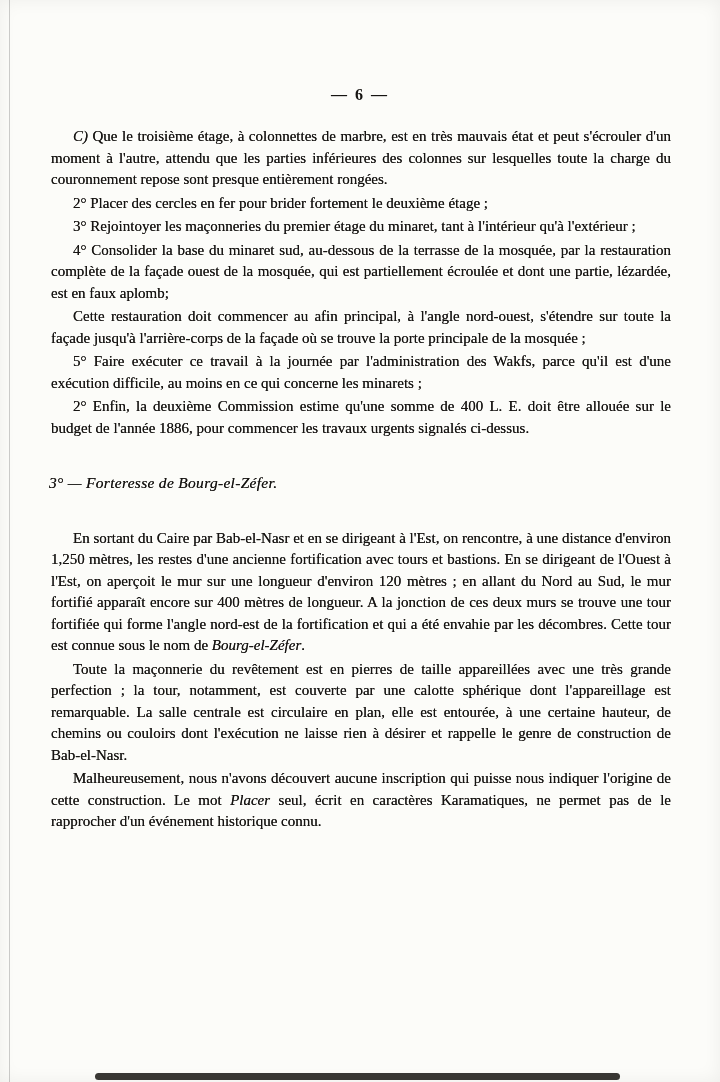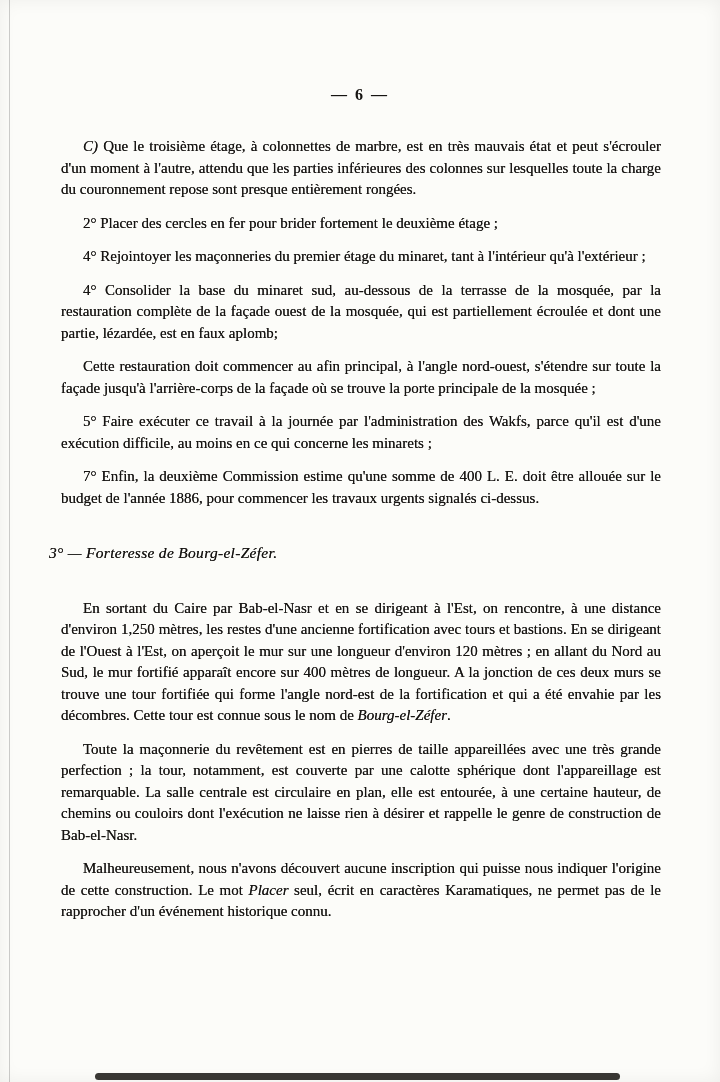--- a/index.html
+++ b/index.html
@@ -50,21 +50,21 @@
     position: absolute;
     top: 124px;
     left: 49px;
     right: 47px;
     font-size: 15px;
     line-height: 21.5px;
     text-align: justify;
     text-shadow: 0 0 0.55px rgba(20,18,16,0.85);
   }
   .text-block p {
-    margin: 12px;
+    margin: 2px;
     text-indent: 22px;
   }
   .italic { font-style: italic; }
   .section-heading {
     margin: 33px 0 34px 0;
     font-size: 15.5px;
     font-weight: normal;
     font-style: italic;
     text-indent: 0;
     letter-spacing: 0.3px;
@@ -80,30 +80,30 @@
   <div class="page-number">— 6 —</div>
 
   <div class="text-block">
 
     <p><span class="italic">C)</span><span> Que le troisième étage, à colonnettes de marbre, est en très mauvais état et peut s'écrouler d'un moment à l'autre, attendu que les parties inférieures des colonnes sur lesquelles toute la charge du couronnement repose sont presque entièrement rongées.</span></p>
 
 
 
     <p>2° Placer des cercles en fer pour brider fortement le deuxième étage ;</p>
 
-    <p>4° Rejointoyer les maçonneries du premier étage du minaret, tant à l'intérieur qu'à l'extérieur ;</p>
+    <p>3° Rejointoyer les maçonneries du premier étage du minaret, tant à l'intérieur qu'à l'extérieur ;</p>
 
     <p>4° Consolider la base du minaret sud, au-dessous de la terrasse de la mosquée, par la restauration complète de la façade ouest de la mosquée, qui est partiellement écroulée et dont une partie, lézardée, est en faux aplomb;</p>
 
     <p>Cette restauration doit commencer au afin principal, à l'angle nord-ouest, s'étendre sur toute la façade jusqu'à l'arrière-corps de la façade où se trouve la porte principale de la mosquée ;</p>
 
     <p>5° Faire exécuter ce travail à la journée par l'administration des Wakfs, parce qu'il est d'une exécution difficile, au moins en ce qui concerne les minarets ;</p>
 
 
-    <p>7° Enfin, la deuxième Commission estime qu'une somme de 400 L. E. doit être allouée sur le budget de l'année 1886, pour commencer les travaux urgents signalés ci-dessus.</p>
+    <p>2° Enfin, la deuxième Commission estime qu'une somme de 400 L. E. doit être allouée sur le budget de l'année 1886, pour commencer les travaux urgents signalés ci-dessus.</p>
 
     <h3 class="section-heading">3° — Forteresse de Bourg-el-Zéfer.</h3>
 
     <p><span>En sortant du Caire par Bab-el-Nasr et en se dirigeant à l'Est, on rencontre, à une distance d'environ 1,250 mètres, les restes d'une ancienne fortification avec tours et bastions. En se dirigeant de l'Ouest à l'Est, on aperçoit le mur sur une longueur d'environ 120 mètres ; en allant du Nord au Sud, le mur fortifié apparaît encore sur 400 mètres de longueur. A la jonction de ces deux murs se trouve une tour fortifiée qui forme l'angle nord-est de la fortification et qui a été envahie par les décombres. Cette tour est connue sous le nom de </span><span class="italic">Bourg-el-Zéfer</span><span>.</span></p>
 
     <p>Toute la maçonnerie du revêtement est en pierres de taille appareillées avec une très grande perfection ; la tour, notamment, est couverte par une calotte sphérique dont l'appareillage est remarquable. La salle centrale est circulaire en plan, elle est entourée, à une certaine hauteur, de chemins ou couloirs dont l'exécution ne laisse rien à désirer et rappelle le genre de construction de Bab-el-Nasr.</p>
 
     <p><span>Malheureusement, nous n'avons découvert aucune inscription qui puisse nous indiquer l'origine de cette construction. Le mot </span><span class="italic">Placer</span><span> seul, écrit en caractères Karamatiques, ne permet pas de le rapprocher d'un événement historique connu.</span></p>
 
   </div>

